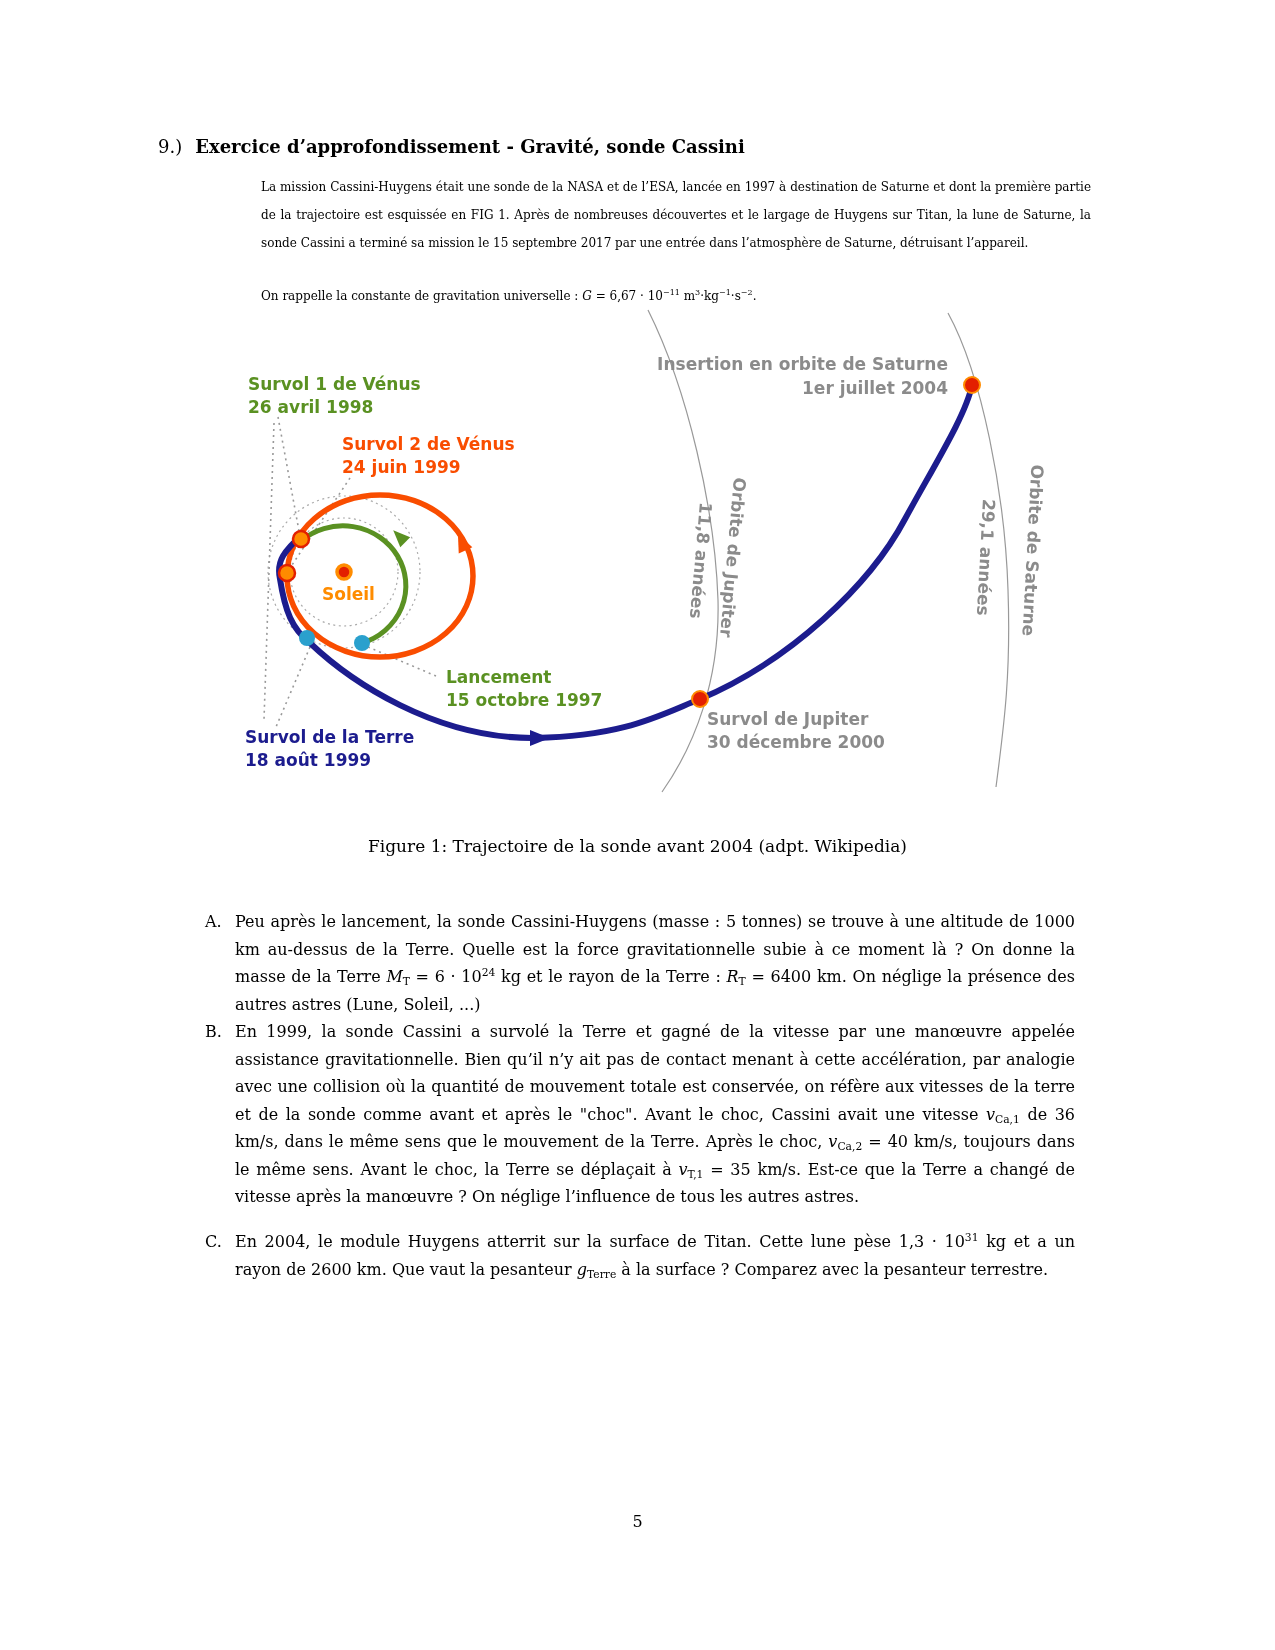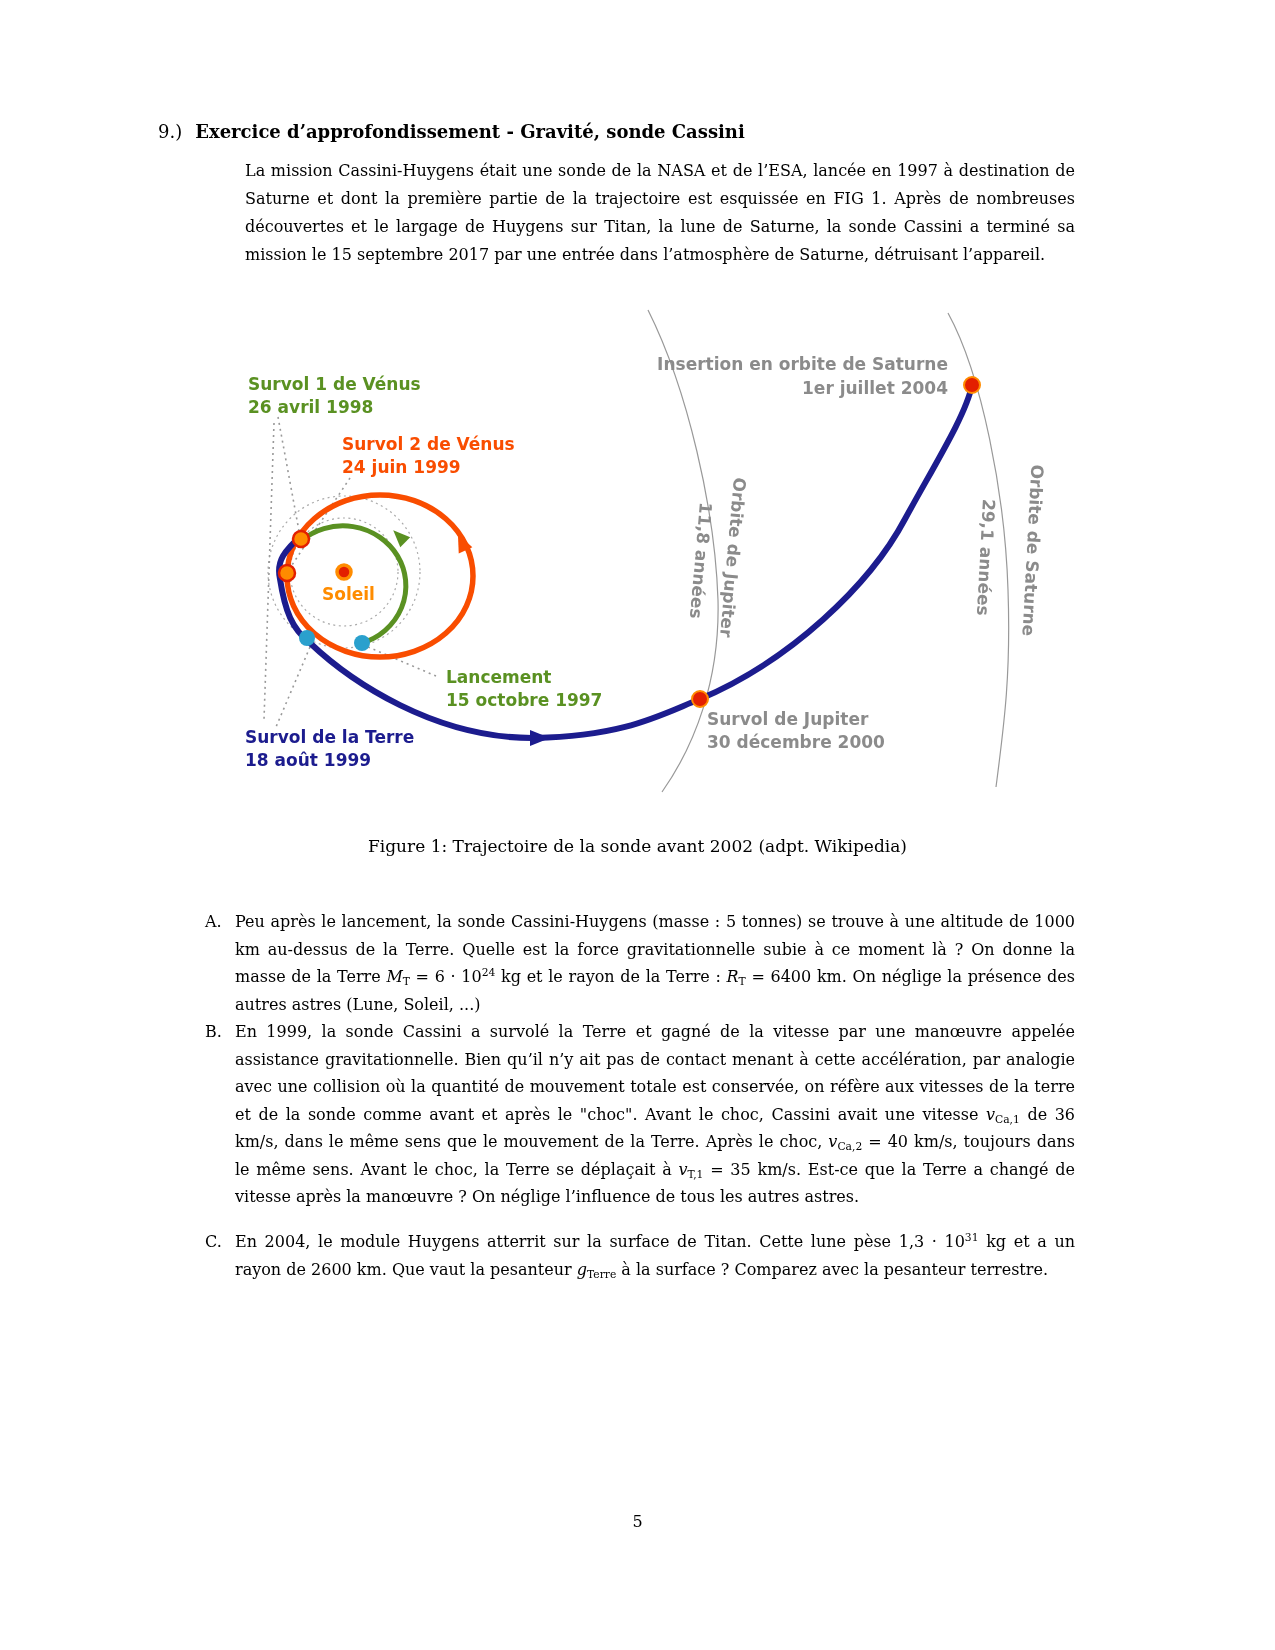--- a/index.html
+++ b/index.html
@@ -4,27 +4,27 @@
 <style>
   html,body{margin:0;padding:0;background:#ffffff;}
   .page{
     position:relative;
     width:1275px;height:1650px;
     background:#ffffff;
     font-family:"DejaVu Serif", serif;
     color:#000;
     overflow:hidden;
   }
-  .title-row{position:absolute;left:158px;top:121px;font-size:18px;white-space:nowrap;}
+  .title-row{position:absolute;left:158px;top:136px;font-size:18px;white-space:nowrap;}
   .title-row .num{margin-right:13px;}
   .title-row .ttl{font-weight:bold;}
   .body{
     position:absolute;
-    font-size:16px;line-height:28px;
-    text-align:justify;margin:0;
+    font-size:12px;line-height:28px;
+    text-align:justify;margin:16px;
   }
   .intro{left:245px;top:157px;width:830px;}
   .gline{left:245px;top:266px;width:830px;text-align:left;}
   sup{font-size:67%;line-height:0;vertical-align:super;font-style:normal;}
   sub{font-size:67%;line-height:0;vertical-align:-0.25em;font-style:normal;}
   i.var{font-style:italic;}
   .fig{position:absolute;left:230px;top:295px;width:820px;height:500px;}
   .caption{
     position:absolute;left:0;top:836px;width:1275px;
     text-align:center;font-size:17px;
@@ -45,20 +45,21 @@
 <body>
 
 <div class="page">
 
   <div class="title-row">
     <span class="num">9.)</span><span class="ttl">Exercice d’approfondissement - Gravité, sonde Cassini</span>
   </div>
 
   <p class="body intro">La mission Cassini-Huygens était une sonde de la NASA et de l’ESA, lancée en 1997 à destination de Saturne et dont la première partie de la trajectoire est esquissée en FIG 1. Après de nombreuses découvertes et le largage de Huygens sur Titan, la lune de Saturne, la sonde Cassini a terminé sa mission le 15 septembre 2017 par une entrée dans l’atmosphère de Saturne, détruisant l’appareil.</p>
 
+  <p class="body gline">On rappelle la constante de gravitation universelle : <i class="var">G</i> = 6,67 · 10<sup>−11</sup> m<sup>3</sup>·kg<sup>−1</sup>·s<sup>−2</sup>.</p>
 
   <svg class="fig" viewBox="0 0 820 500">
 
     <circle cx="114" cy="277" r="54" fill="none" stroke="#aaaaaa" stroke-width="1.2" stroke-dasharray="2 3.5"></circle>
     <circle cx="114" cy="277" r="76" fill="none" stroke="#aaaaaa" stroke-width="1.2" stroke-dasharray="2 3.5"></circle>
 
     <path d="M 418,15 C 458,95 485,215 488,305 C 490,385 465,450 432,497" fill="none" stroke="#999999" stroke-width="1.2"></path>
     <path d="M 718,18 C 752,80 775,200 778,295 C 781,380 774,430 766,492" fill="none" stroke="#999999" stroke-width="1.2"></path>
 
     <path d="M 48,122 L 69,236" fill="none" stroke="#999999" stroke-width="1.6" stroke-dasharray="2 4"></path>
@@ -113,21 +114,21 @@
     <g fill="#8b8b8b" text-anchor="middle">
       <text class="figlabel" transform="translate(497,262) rotate(95)">Orbite de Jupiter</text>
       <text class="figlabel" transform="translate(465,265) rotate(95)">11,8 années</text>
     </g>
     <g fill="#8b8b8b" text-anchor="middle">
       <text class="figlabel" transform="translate(797,255) rotate(93)">Orbite de Saturne</text>
       <text class="figlabel" transform="translate(750,262) rotate(93)">29,1 années</text>
     </g>
   </svg>
 
-  <div class="caption">Figure 1: Trajectoire de la sonde avant 2002 (adpt. Wikipedia)</div>
+  <div class="caption">Figure 1: Trajectoire de la sonde avant 2004 (adpt. Wikipedia)</div>
 
   <div class="question q-a">
     <span class="qlabel">A.</span>
     <span>Peu après le lancement, la sonde Cassini-Huygens (masse : 5 tonnes) se trouve à une altitude de 1000 km au-dessus de la Terre. Quelle est la force gravitationnelle subie à ce moment là ? On donne la masse de la Terre <i class="var">M</i><sub>T</sub> = 6 · 10<sup>24</sup> kg et le rayon de la Terre : <i class="var">R</i><sub>T</sub> = 6400 km. On néglige la présence des autres astres (Lune, Soleil, ...)</span>
   </div>
 
   <div class="question q-b">
     <span class="qlabel">B.</span>
     <span>En 1999, la sonde Cassini a survolé la Terre et gagné de la vitesse par une manœuvre appelée assistance gravitationnelle. Bien qu’il n’y ait pas de contact menant à cette accélération, par analogie avec une collision où la quantité de mouvement totale est conservée, on réfère aux vitesses de la terre et de la sonde comme avant et après le "choc". Avant le choc, Cassini avait une vitesse <i class="var">v</i><sub>Ca,1</sub> de 36 km/s, dans le même sens que le mouvement de la Terre. Après le choc, <i class="var">v</i><sub>Ca,2</sub> = 40 km/s, toujours dans le même sens. Avant le choc, la Terre se déplaçait à <i class="var">v</i><sub>T,1</sub> = 35 km/s. Est-ce que la Terre a changé de vitesse après la manœuvre ? On néglige l’influence de tous les autres astres.</span>
   </div>

